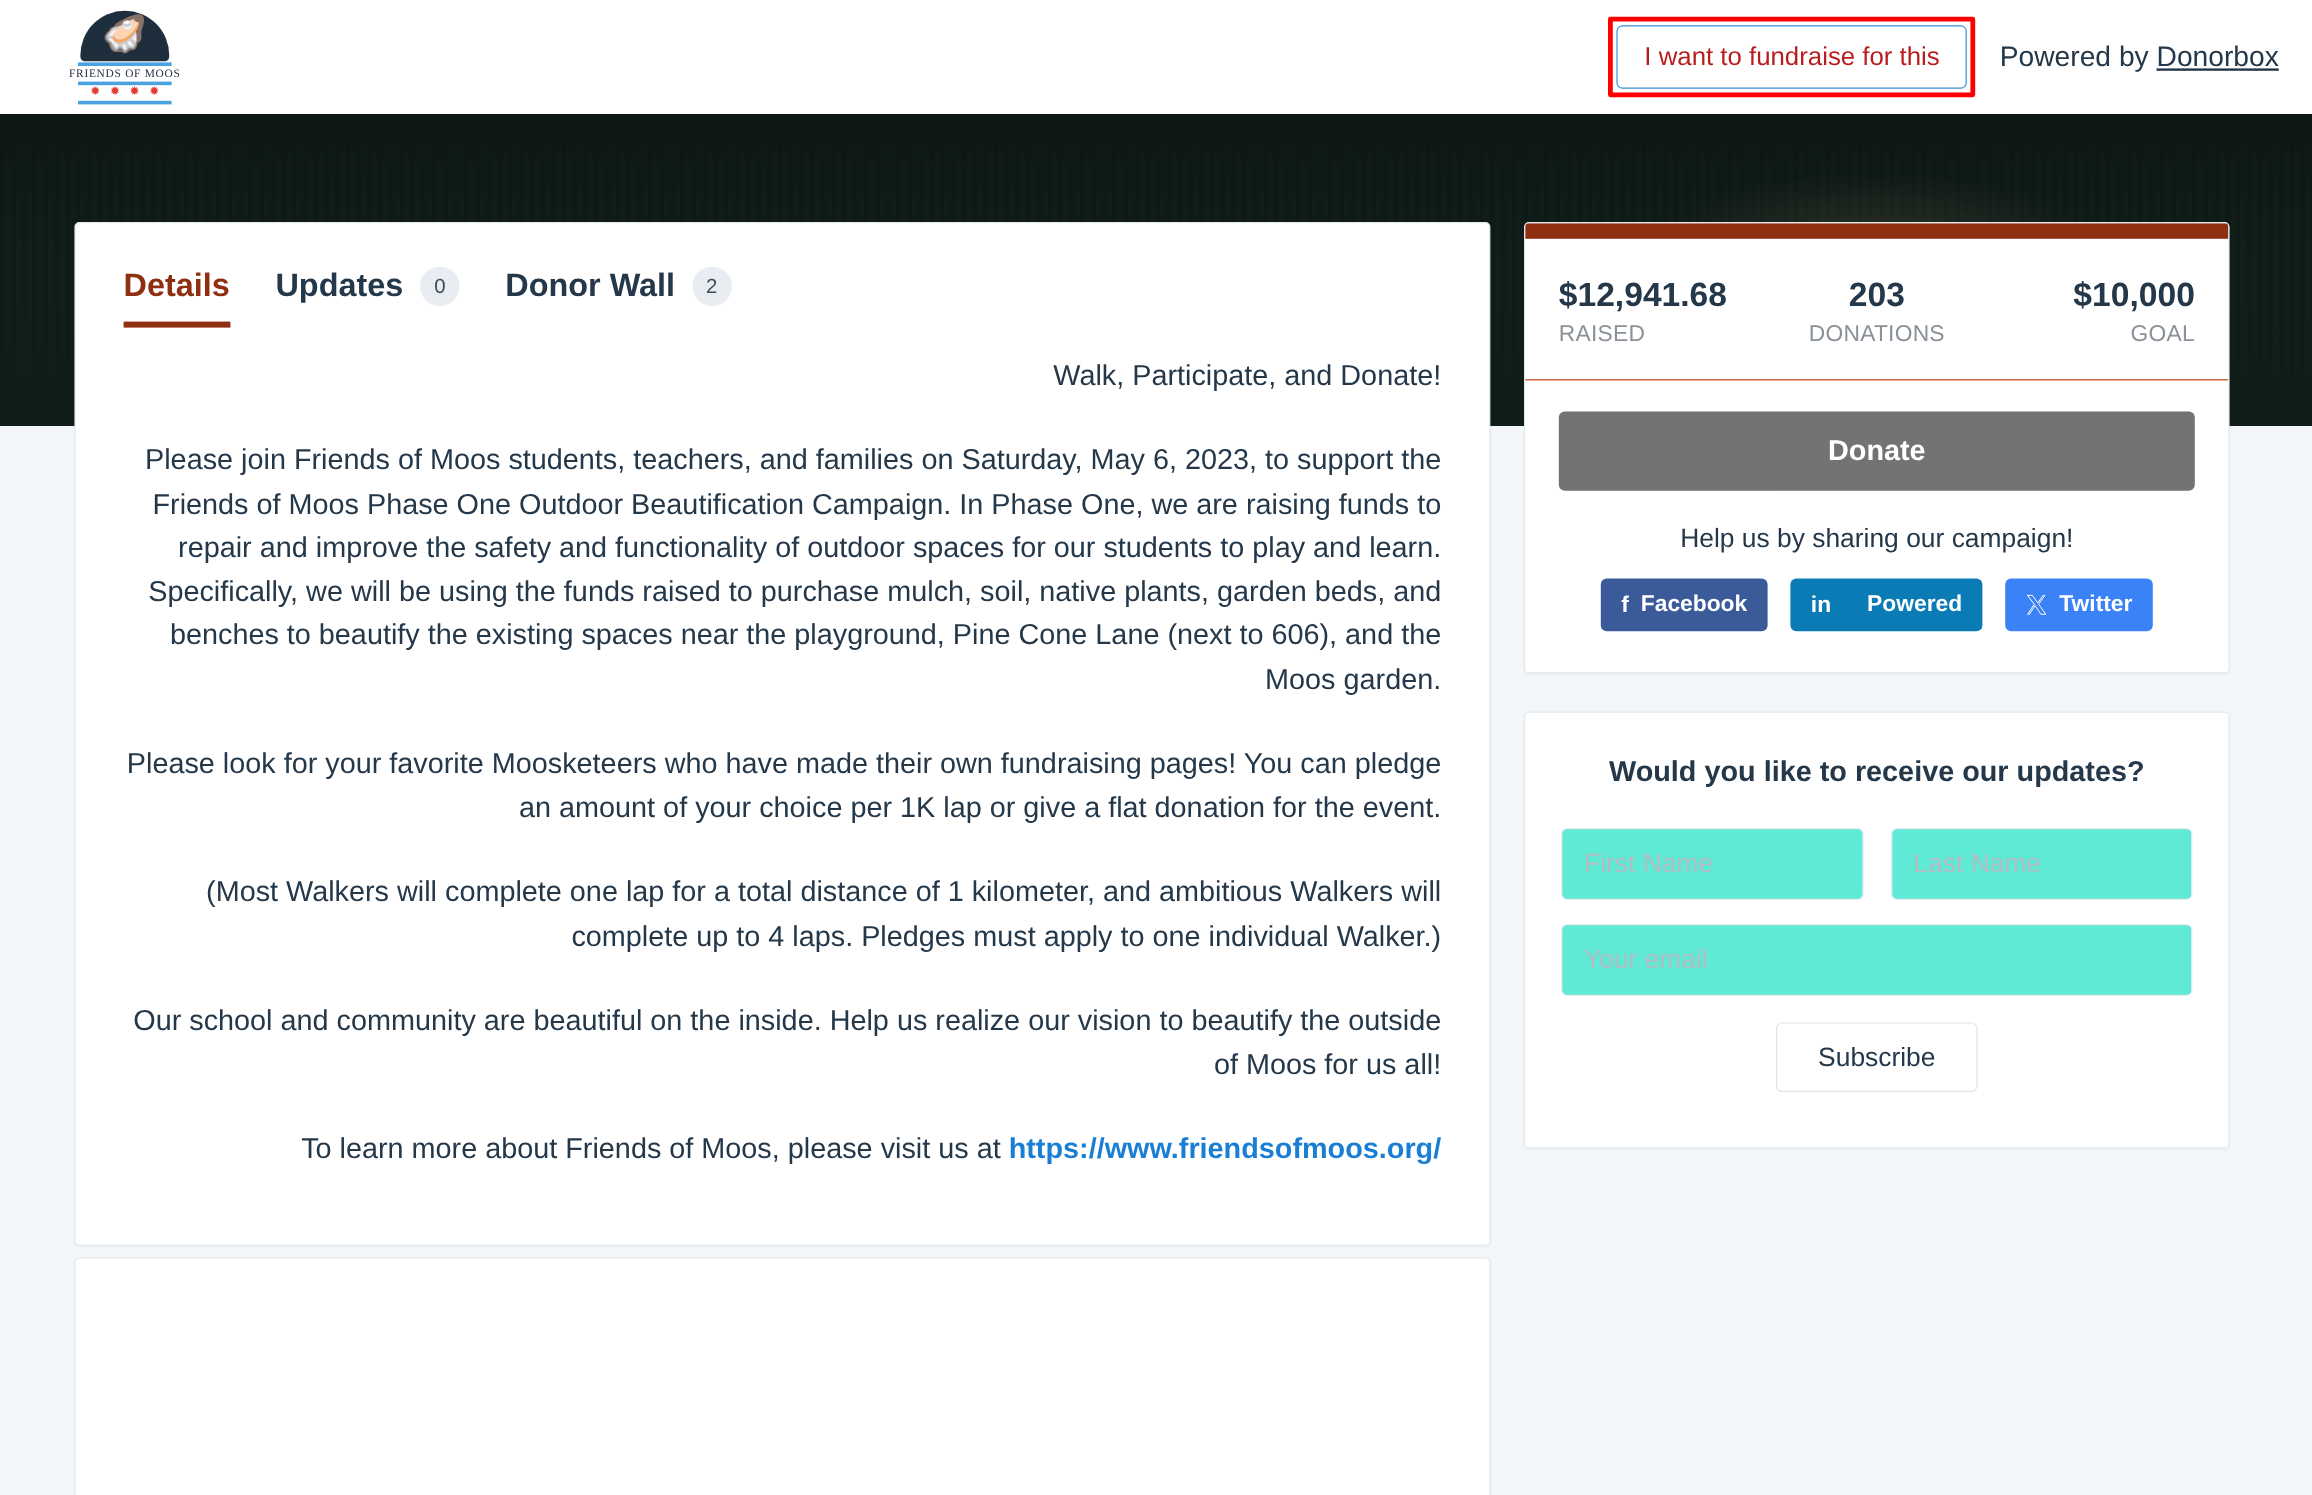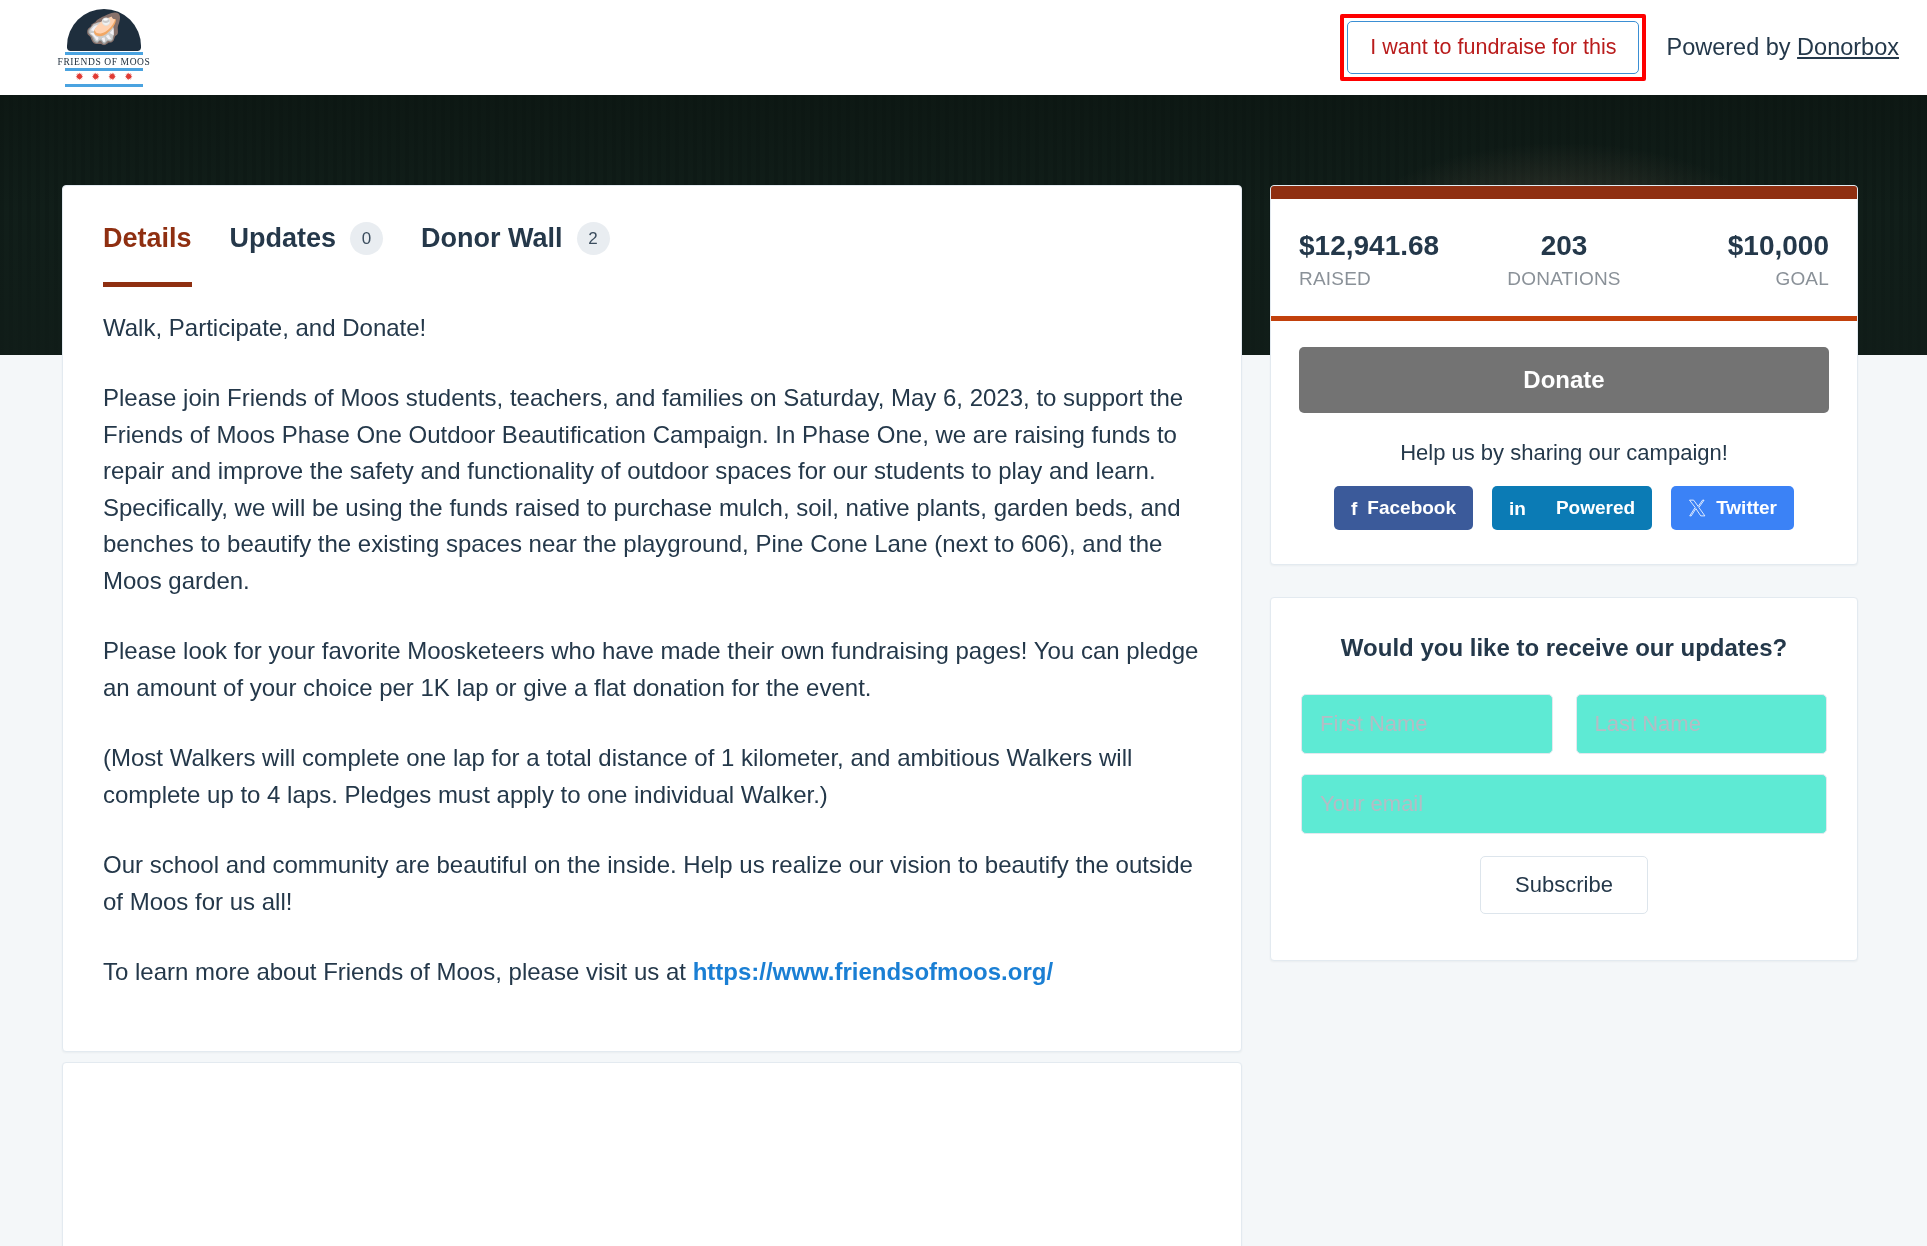--- a/index.html
+++ b/index.html
@@ -113,21 +113,21 @@
 
   
   .tabs {
     display: flex;
     align-items: center;
     gap: 38px;
     padding: 36px 40px 0 40px;
   }
   .tab {
     display: flex; align-items: center; gap: 14px;
-    padding-bottom: 28px;
+    padding-bottom: 14px;
     font-size: 27px;
     font-weight: bold;
     color: #25384a;
     cursor: pointer;
     border-bottom: 5px solid transparent;
     position: relative;
   }
   .tab.active { color: #8f2f11; border-bottom-color: #8f2f11; }
   .tab-badge {
     display: inline-flex; align-items: center; justify-content: center;
@@ -139,36 +139,36 @@
     font-weight: normal;
   }
 
   
   .content-body {
     padding: 22px 40px 60px 40px;
     font-size: 24px;
     line-height: 1.52;
     color: #24384a;
   }
-  .content-body p { margin: 0 0 34px 0; }
+  .content-body p { margin: 0 0 34px 0; text-align: right; }
   .content-body p:last-child { margin-bottom: 0; }
   .inline-link { color: #1a7fd4; text-decoration: none; font-weight: bold; }
 
   .secondary-card {
     margin-top: 10px;
     height: 300px;
   }
 
   
   .stats-card { overflow: hidden; padding: 0; }
   .stats-topbar { height: 13px; background: #8f2f11; }
   .stats-row {
     display: flex;
     padding: 30px 28px 26px 28px;
-    border-bottom: 5px solid #c2410c;
+    border-bottom: 1px solid #c2410c;
   }
   .stat { flex: 1; }
   .stat.center { text-align: center; }
   .stat.right { text-align: right; }
   .stat-value {
     font-size: 28px; font-weight: bold; color: #24384a; line-height: 1.18;
   }
   .stat-label {
     font-size: 19px; color: #8a9198; margin-top: 6px; letter-spacing: 0.2px;
   }

